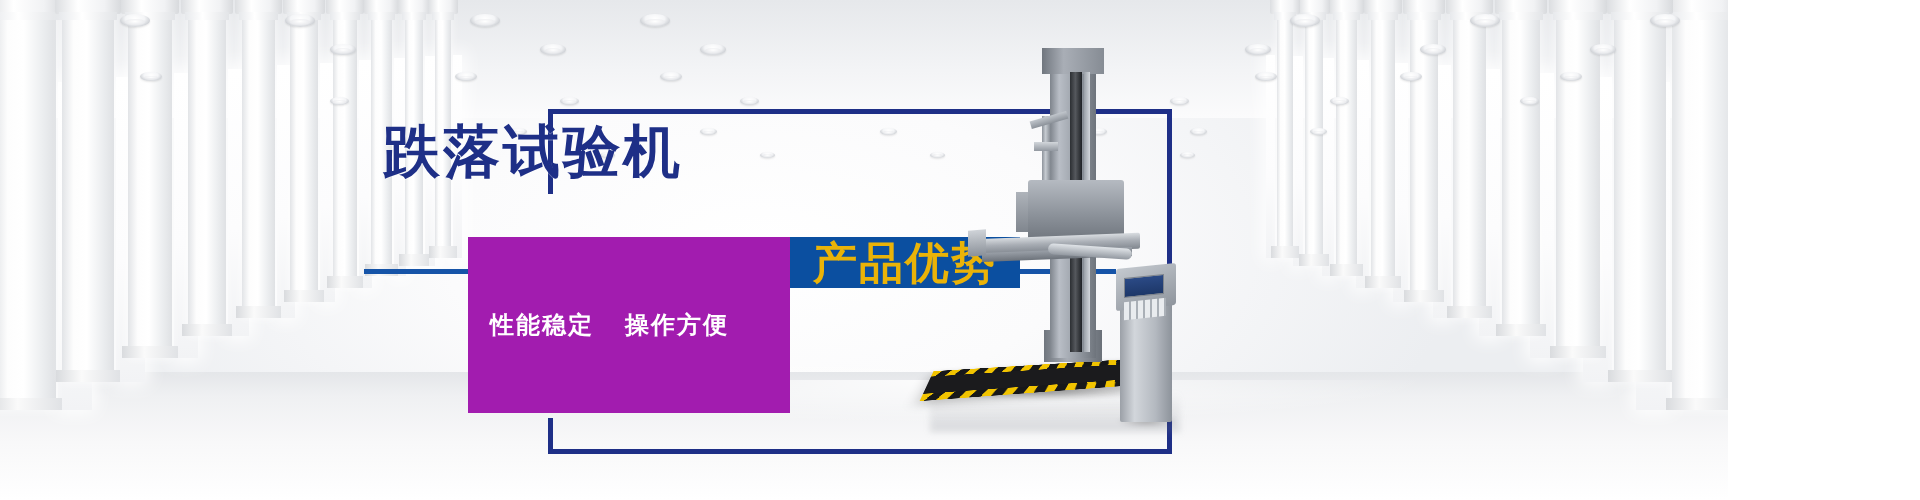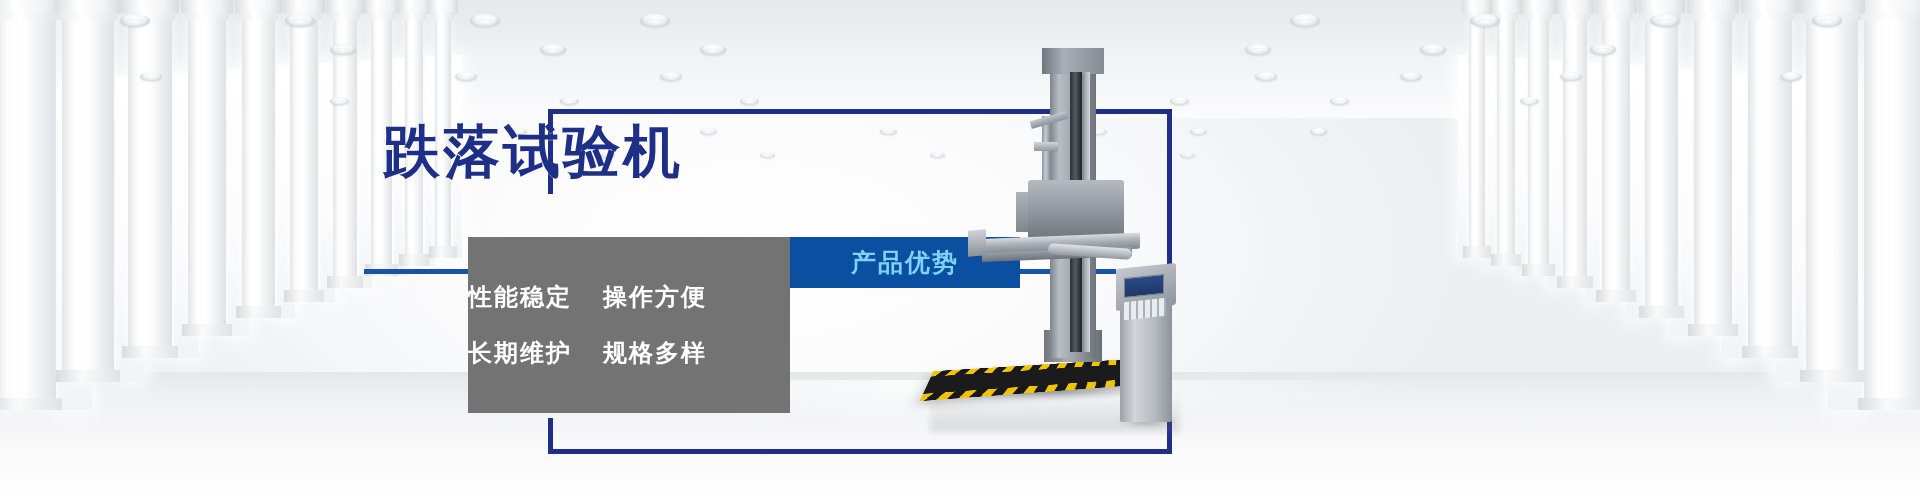--- a/index.html
+++ b/index.html
@@ -4,21 +4,21 @@
 <style>
   * { margin:0; padding:0; box-sizing:border-box; }
   html,body { width:1920px; height:500px; overflow:hidden; }
   body {
     font-family:"Liberation Sans", sans-serif;
     background:#ffffff;
   }
 
   #banner {
     position:relative;
-    width:1920px; height:500px;
+    width:1728px; height:500px;
     overflow:hidden;
     background:#f2f3f5;
     text-decoration:underline;
   }
 
   
   .bg-room {
     position:absolute; inset:0;
     background:
       
@@ -98,23 +98,24 @@
     letter-spacing:3px;
     color:#1e2f87;
     white-space:nowrap;
     text-shadow:0 1px 0 rgba(255,255,255,.35);
   }
 
   
   .feature-box {
     position:absolute; left:468px; top:237px;
     width:322px; height:176px;
-    background:#737373;
+    background:#a21caf;
     display:flex; flex-direction:column;
     justify-content:center;
+    padding-left:22px;
     gap:4px;
   }
   .feature-row {
     display:flex; align-items:center;
     height:52px;
   }
   .feature-cell {
     font-family:"DejaVu Serif", serif;
     font-weight:bold;
     font-size:24px;
@@ -129,24 +130,24 @@
   
   .badge {
     position:absolute; left:790px; top:237px;
     width:230px; height:51px;
     background:#0b4fa0;
     display:flex; align-items:center; justify-content:center;
   }
   .badge span {
     font-family:"DejaVu Sans", sans-serif;
     font-weight:bold;
-    font-size:25px;
+    font-size:44px;
     line-height:34px;
     letter-spacing:2px;
-    color:#7dd3fc;
+    color:#eab308;
   }
 
   
   .rule { position:absolute; background:#1654a8; height:5px; }
 
   
   .machine { position:absolute; left:930px; top:30px; width:310px; height:400px; }
   .m { position:absolute; }
 
   .mast-outer{
@@ -532,24 +533,20 @@
 
   <div class="rule" style="left:364px; top:269px; width:106px;"></div>
   <div class="rule" style="left:1016px; top:269px; width:100px;"></div>
 
   <div class="title">跌落试验机</div>
 
   <div class="feature-box">
     <div class="feature-row">
       <span class="feature-cell c1">性能稳定</span>
       <span class="feature-cell c2">操作方便</span>
-    </div>
-    <div class="feature-row">
-      <span class="feature-cell c1">长期维护</span>
-      <span class="feature-cell c2">规格多样</span>
     </div>
   </div>
 
   <div class="badge">
     <span>产品优势</span>
   </div>
 
   <div class="machine">
     <div class="m machine-refl"></div>
     <div class="m platform-shadow"></div>

